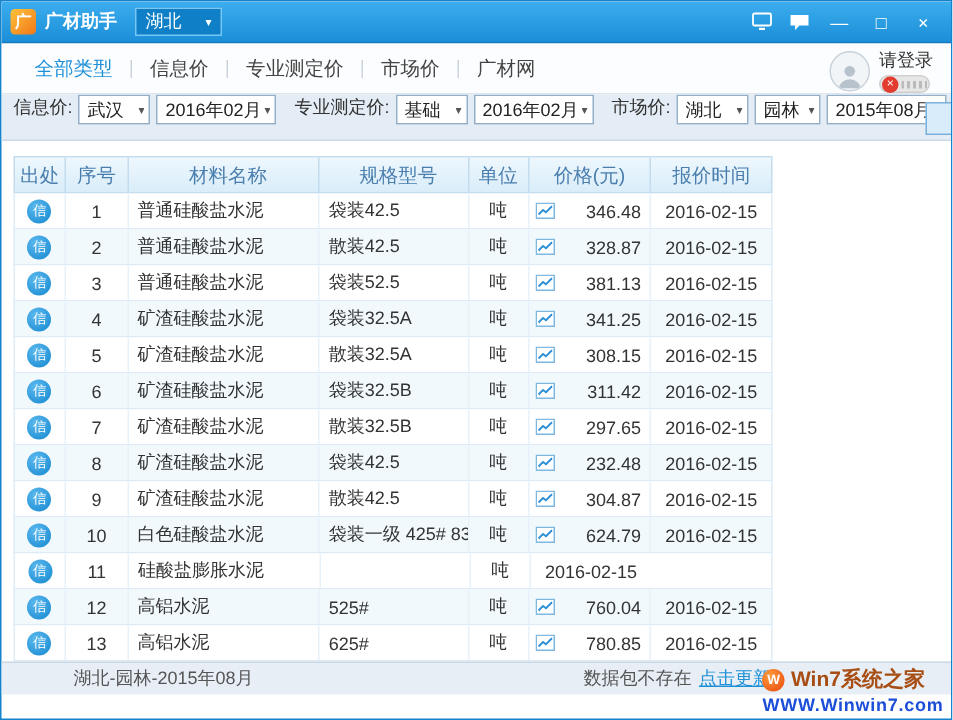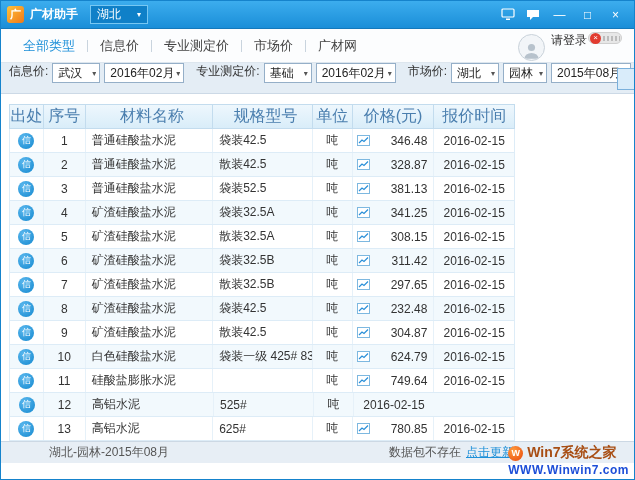--- a/index.html
+++ b/index.html
@@ -40,21 +40,21 @@
     display:flex;align-items:center;padding:0 10px;
   }
   .tab{font-size:13px;color:#444;padding:0 12px;cursor:pointer;white-space:nowrap;}
   .tab.active{color:#1e90d8;}
   .tab-sep{width:1px;height:12px;background:#c9d4de;}
   .login{position:absolute;right:12px;top:3px;display:flex;gap:6px;align-items:flex-start;}
   .avatar{
     width:25px;height:25px;border-radius:50%;border:1px solid #c9d2da;background:#f2f5f8;
     display:flex;align-items:flex-end;justify-content:center;overflow:hidden;margin-top:2px;
   }
-  .login-col{display:flex;flex-direction:row;gap:1px;}
+  .login-col{display:flex;flex-direction:column;gap:1px;}
   .login-text{font-size:12px;color:#333;cursor:pointer;}
   .offline-toggle{
     width:34px;height:12px;border-radius:7px;background:#e7e7e7;border:1px solid #cfcfcf;
     display:flex;align-items:center;gap:2px;padding:0 1px;box-sizing:border-box;cursor:pointer;
   }
   .ot-dot{
     width:11px;height:11px;border-radius:50%;background:#e23b30;color:#fff;
     font-size:8px;line-height:1;display:flex;align-items:center;justify-content:center;flex:none;
   }
   .ot-bars{flex:1;height:5px;background:repeating-linear-gradient(90deg,#bbb 0 2px,transparent 2px 4px);}
@@ -78,21 +78,21 @@
   .cutoff{position:absolute;right:-5px;top:5px;width:20px;height:20px;background:#d9ecfa;border:1px solid #7ab0dc;}
   
   .table{position:absolute;left:8px;top:103px;width:506px;}
   .thead{
     display:flex;height:25px;box-sizing:border-box;
     background:linear-gradient(#eef7fd,#d9edf9);
     border:1px solid #c3dcee;
   }
   .th{
     display:flex;align-items:center;justify-content:center;
-    font-size:16px;color:#4a7eae;border-right:1px solid #c3dcee;box-sizing:border-box;
+    font-size:13px;color:#4a7eae;border-right:1px solid #c3dcee;box-sizing:border-box;
   }
   .th:last-child{border-right:none;}
   .trow{
     display:flex;height:24px;box-sizing:border-box;background:#fff;
     border-left:1px solid #ddecf7;border-right:1px solid #ddecf7;border-bottom:1px solid #ddecf7;
     cursor:pointer;
   }
   .trow:nth-child(even){background:#f2f9fd;}
   .c{
     display:flex;align-items:center;font-size:12px;color:#333;
@@ -433,39 +433,39 @@
           <div class="c c-date">2016-02-15</div>
         </div>
         <div class="trow">
           <div class="c c-src">
             <span class="xin">信</span>
           </div>
           <div class="c c-no">11</div>
           <div class="c c-name">硅酸盐膨胀水泥</div>
           <div class="c c-spec"></div>
           <div class="c c-unit">吨</div>
-          <div class="c c-price">
-            <span class="chart-icon">
-              <svg width="13" height="11" viewBox="0 0 13 11">
-                <rect x="0.5" y="0.5" width="12" height="10" fill="#ffffff" stroke="#7db8e0"></rect>
-                <polyline points="2,8 5,5 7,6.5 11,2.5" fill="none" stroke="#2a8fd8" stroke-width="1.2"></polyline>
-              </svg>
-            </span>
-            <span>749.64</span>
-          </div>
           <div class="c c-date">2016-02-15</div>
         </div>
         <div class="trow">
           <div class="c c-src">
             <span class="xin">信</span>
           </div>
           <div class="c c-no">12</div>
           <div class="c c-name">高铝水泥</div>
           <div class="c c-spec">525#</div>
           <div class="c c-unit">吨</div>
+          <div class="c c-price">
+            <span class="chart-icon">
+              <svg width="13" height="11" viewBox="0 0 13 11">
+                <rect x="0.5" y="0.5" width="12" height="10" fill="#ffffff" stroke="#7db8e0"></rect>
+                <polyline points="2,8 5,5 7,6.5 11,2.5" fill="none" stroke="#2a8fd8" stroke-width="1.2"></polyline>
+              </svg>
+            </span>
+            <span>760.04</span>
+          </div>
           <div class="c c-date">2016-02-15</div>
         </div>
         <div class="trow">
           <div class="c c-src">
             <span class="xin">信</span>
           </div>
           <div class="c c-no">13</div>
           <div class="c c-name">高铝水泥</div>
           <div class="c c-spec">625#</div>
           <div class="c c-unit">吨</div>

